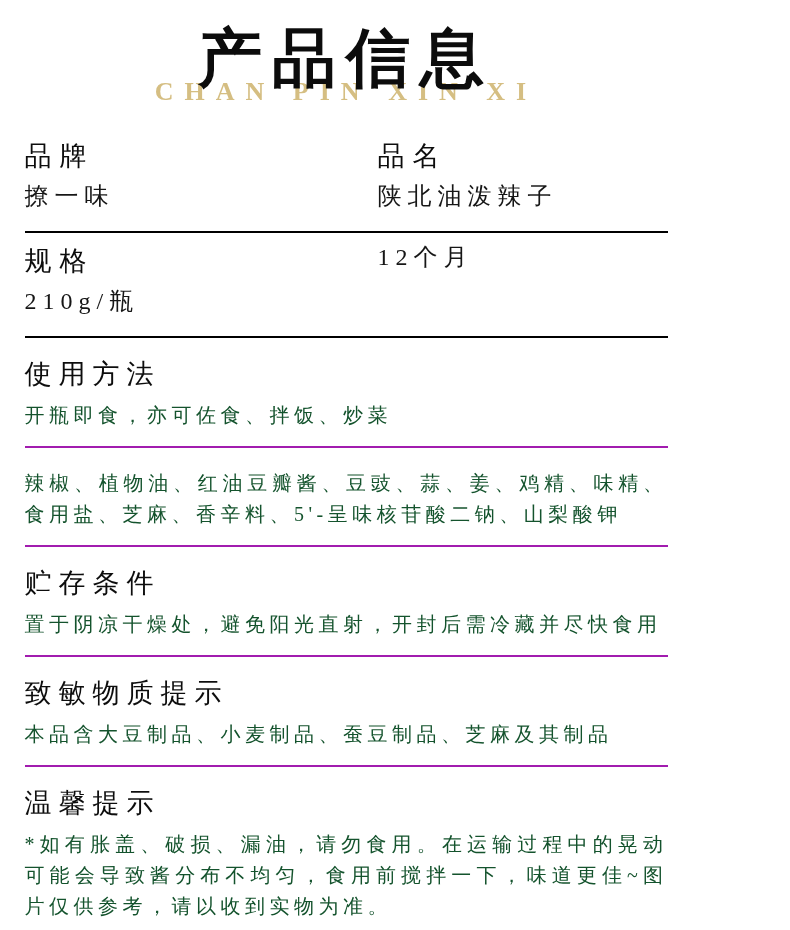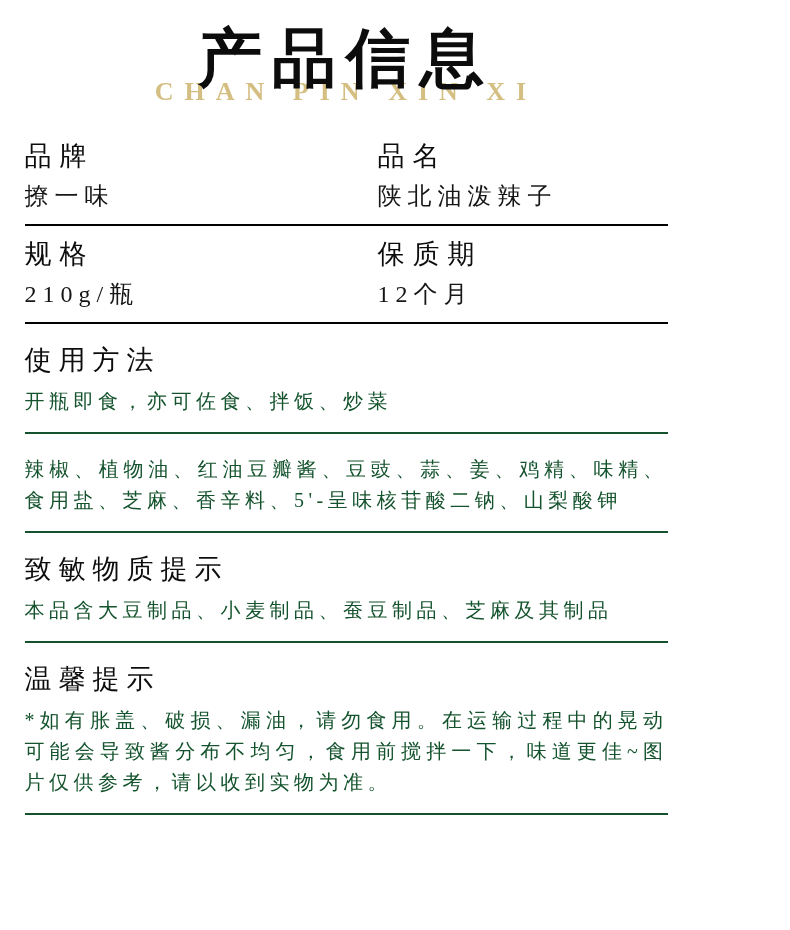--- a/index.html
+++ b/index.html
@@ -42,37 +42,37 @@
   }
   
   .content {
     width: 643px;
     margin: 22px auto 0 auto;
   }
   .info-row {
     display: grid;
     grid-template-columns: 353px 1fr;
     border-bottom: 2px solid #000;
-    padding: 12px 0 16px 0;
+    padding: 12px 0 23px 0;
   }
   .label {
     font-size: 27px;
     line-height: 32px;
     letter-spacing: 8px;
     color: #0d0d0d;
     margin-bottom: 12px;
   }
   .value {
     font-size: 24px;
     line-height: 24px;
     letter-spacing: 6px;
     color: #161616;
   }
   .section {
-    border-bottom: 2px solid #14532d;
+    border-bottom: 2px solid #a21caf;
     padding: 20px 0 15px 0;
   }
   .section-heading {
     font-size: 27px;
     line-height: 32px;
     letter-spacing: 7px;
     color: #0d0d0d;
     margin-bottom: 10px;
   }
   .section-body {
@@ -106,34 +106,37 @@
         <div class="value">陕北油泼辣子</div>
       </div>
     </div>
 
     <div class="info-row">
       <div class="info-cell">
         <div class="label">规格</div>
         <div class="value">210g/瓶</div>
       </div>
       <div class="info-cell">
-        <div class="label">保质期</div>
         <div class="value">12个月</div>
       </div>
     </div>
 
     <div class="section">
       <div class="section-heading">使用方法</div>
       <div class="section-body">开瓶即食，亦可佐食、拌饭、炒菜</div>
     </div>
 
     <div class="section">
       <div class="section-body">辣椒、植物油、红油豆瓣酱、豆豉、蒜、姜、鸡精、味精、食用盐、芝麻、香辛料、5'-呈味核苷酸二钠、山梨酸钾</div>
     </div>
 
+    <div class="section">
+      <div class="section-heading">贮存条件</div>
+      <div class="section-body">置于阴凉干燥处，避免阳光直射，开封后需冷藏并尽快食用</div>
+    </div>
 
     <div class="section">
       <div class="section-heading">致敏物质提示</div>
       <div class="section-body">本品含大豆制品、小麦制品、蚕豆制品、芝麻及其制品</div>
     </div>
 
     <div class="section">
       <div class="section-heading">温馨提示</div>
       <div class="section-body">*如有胀盖、破损、漏油，请勿食用。在运输过程中的晃动可能会导致酱分布不均匀，食用前搅拌一下，味道更佳~图片仅供参考，请以收到实物为准。</div>
     </div>

